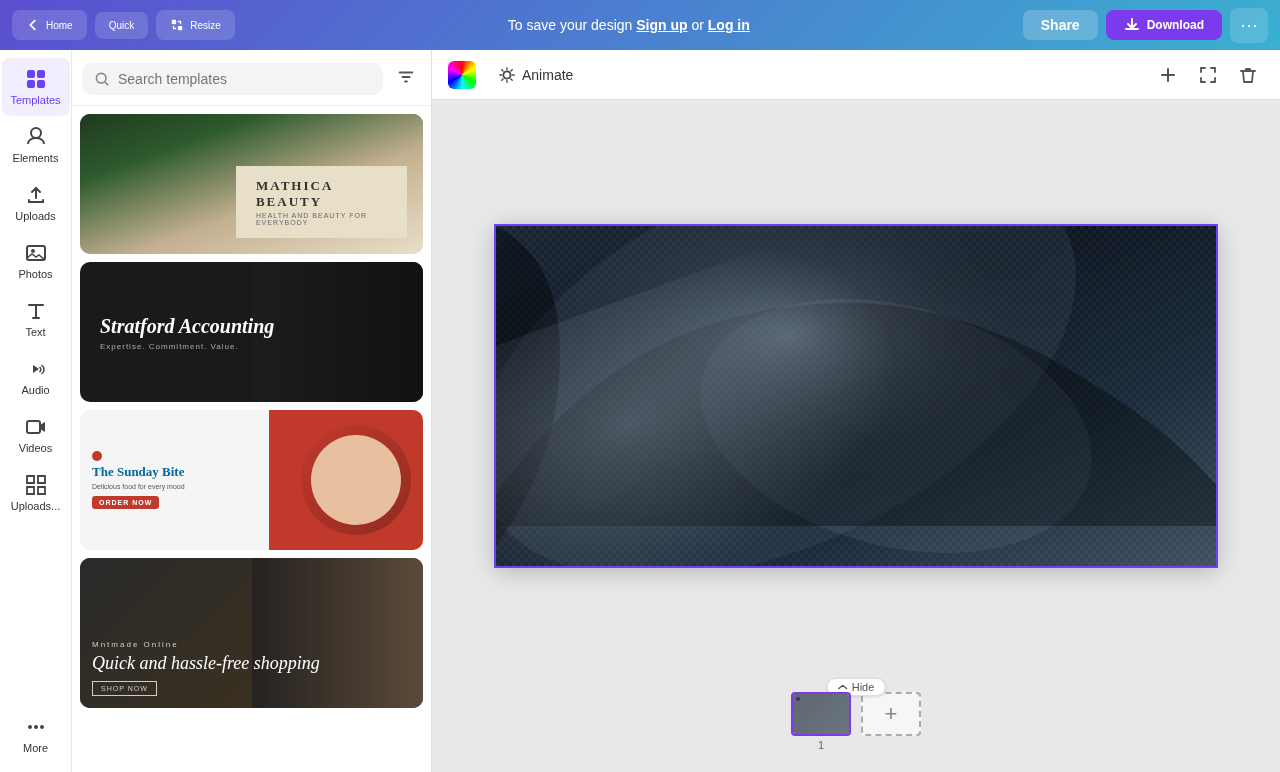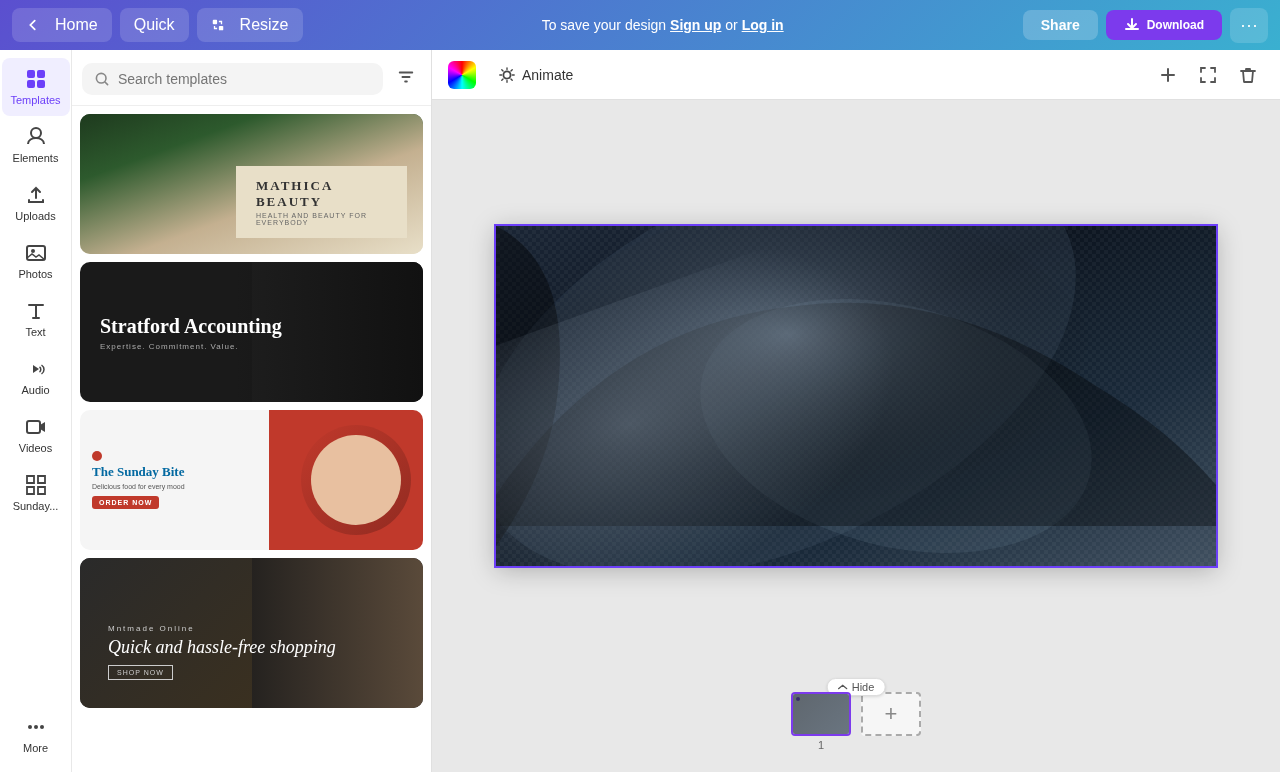--- a/index.html
+++ b/index.html
@@ -11,27 +11,27 @@
       background: linear-gradient(135deg, #5b4fcf 0%, #3ab0d0 100%);
       display: flex;
       align-items: center;
       justify-content: space-between;
       padding: 0 12px;
       flex-shrink: 0;
       z-index: 10;
     }
     #topbar-left { display: flex; align-items: center; gap: 8px; }
     .topbar-btn {
-      display: flex; align-items: center; gap: 15px;
+      display: flex; align-items: center; gap: 6px;
       background: rgba(255,255,255,0.15);
       border: none;
       color: white;
       padding: 8px 14px;
       border-radius: 8px;
-      font-size: 16px;
+      font-size: 10px;
       cursor: pointer;
       font-weight: 500;
     }
     .topbar-btn svg { width: 14px; height: 14px; fill: white; }
     #topbar-center { color: white; font-size: 14px; }
     #topbar-center a { color: white; font-weight: 600; text-decoration: underline; cursor: pointer; }
     #topbar-right { display: flex; align-items: center; gap: 8px; }
     #share-btn {
       background: rgba(255,255,255,0.2);
       border: none;
@@ -177,21 +177,21 @@
     .t-accounting {
       height: 140px;
       background: #1a1a1a;
       display: flex;
       align-items: center;
       padding: 16px 20px;
       position: relative;
       overflow: hidden;
     }
     .t-accounting-text { z-index: 2; }
-    .t-accounting-title { font-size: 20px; font-weight: 800; color: white; line-height: 1.2; font-family: serif; }
+    .t-accounting-title { font-size: 20px; font-weight: 800; color: white; line-height: 1.2; font-family: serif; font-style: italic; }
     .t-accounting-sub { font-size: 8px; color: #aaa; margin-top: 4px; letter-spacing: 1px; }
 
     .t-food {
       height: 140px;
       background: #f5f5f5;
       display: flex;
       align-items: center;
       padding: 12px;
       gap: 10px;
       position: relative;
@@ -211,21 +211,21 @@
       align-items: center;
       justify-content: center;
     }
     .t-food-circle-inner { width: 90px; height: 90px; border-radius: 50%; background: #e8c0a0; }
 
     .t-fashion {
       height: 150px;
       background: #1a1a1a;
       display: flex;
       align-items: flex-end;
-      padding: 28px;
+      padding: 12px;
       position: relative;
       overflow: hidden;
     }
     .t-fashion-text { z-index: 2; }
     .t-fashion-top { font-size: 8px; color: #ccc; letter-spacing: 2px; margin-bottom: 4px; }
     .t-fashion-title { font-size: 18px; font-weight: 400; color: white; font-style: italic; font-family: serif; line-height: 1.2; }
     .t-fashion-btn { background: transparent; border: 1px solid #ccc; color: #ccc; font-size: 7px; padding: 3px 8px; margin-top: 6px; display: inline-block; letter-spacing: 1px; }
     .t-fashion-bg {
       position: absolute;
       right: 0; top: 0;
@@ -493,21 +493,21 @@
       <svg viewBox="0 0 22 22">
         <rect x="2" y="5" width="13" height="12" rx="2" fill="none" stroke="#444" stroke-width="2"></rect>
         <path d="M15 9l5-3v10l-5-3V9z" fill="#444"></path>
       </svg>
       <span>Videos</span>
     </div>
     <div class="sidebar-item">
       <svg viewBox="0 0 22 22">
         <path d="M2 2h7v7H2zM13 2h7v7h-7zM2 13h7v7H2zM13 13h7v7h-7z" fill="none" stroke="#444" stroke-width="1.8"></path>
       </svg>
-      <span>Sunday...</span>
+      <span>Uploads...</span>
     </div>
     <div class="sidebar-item" style="margin-top:auto;">
       <svg viewBox="0 0 22 22">
         <circle cx="5" cy="11" r="2" fill="#444"></circle>
         <circle cx="11" cy="11" r="2" fill="#444"></circle>
         <circle cx="17" cy="11" r="2" fill="#444"></circle>
       </svg>
       <span>More</span>
     </div>
   </div>

